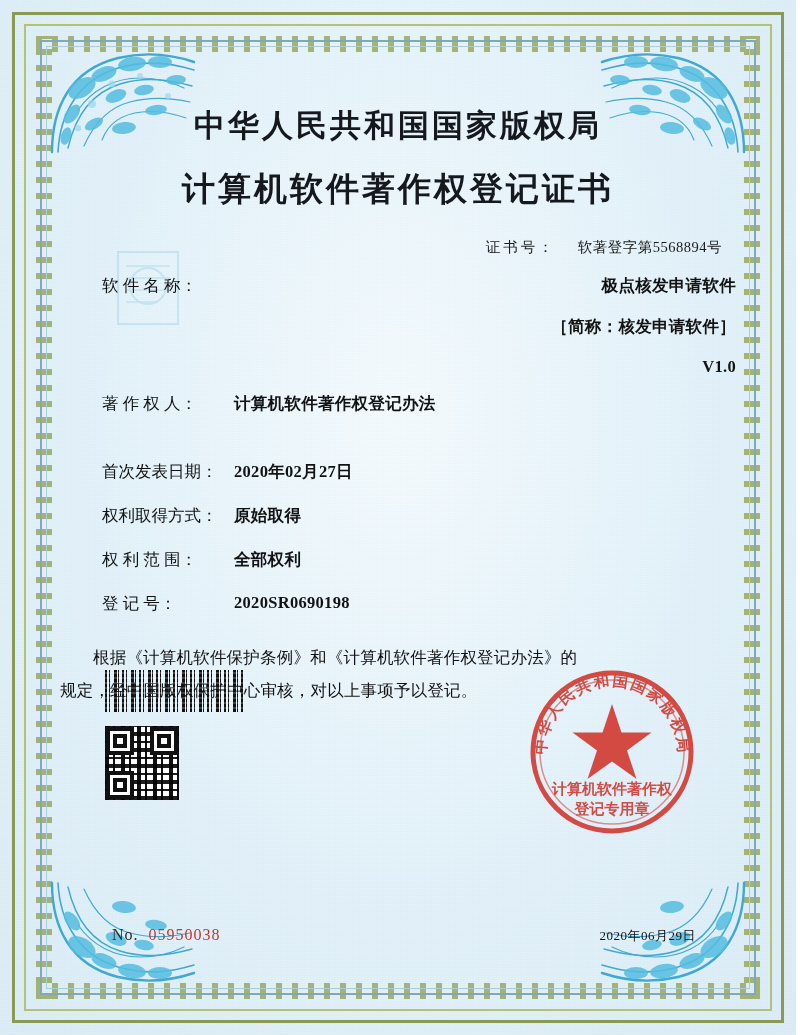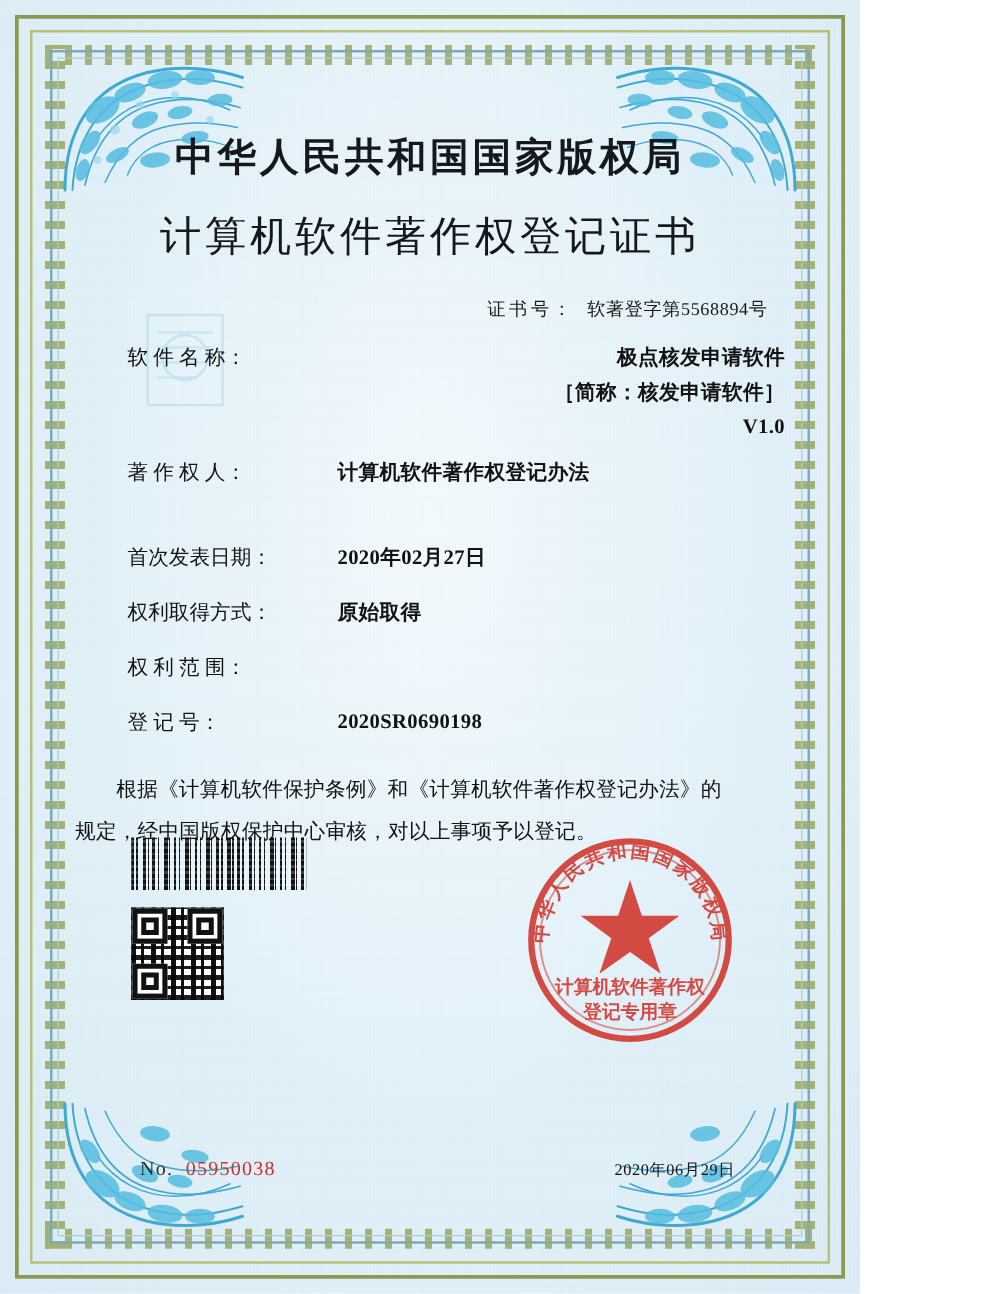--- a/index.html
+++ b/index.html
@@ -10,21 +10,21 @@
   body {
     width: 800px;
     height: 1035px;
     font-family: "Liberation Serif", "DejaVu Serif", serif;
     overflow: hidden;
   }
 
   
   .certificate {
     position: relative;
-    width: 688px;
+    width: 796px;
     height: 1035px;
     background: #e9f5fb;
     background-image:
       radial-gradient(ellipse at 50% 40%, #f4fbfe 0%, #e3f2fa 55%, #dcedf7 100%);
     box-sizing: border-box;
     overflow: hidden;
   }
 
   
   .grain {
@@ -116,61 +116,60 @@
     letter-spacing: 3px;
     color: #15181c;
     font-weight: 700;
     font-family: "Liberation Serif", "DejaVu Serif", serif;
   }
   .title-sub {
     text-align: center;
     font-size: 33px;
     letter-spacing: 3px;
     color: #15181c;
-    font-weight: 400;
+    font-weight: 700;
     margin-top: 20px;
     font-family: "Liberation Serif", "DejaVu Serif", serif;
   }
 
   .cert-no {
     margin-top: 26px;
     text-align: right;
     padding-right: 14px;
     font-size: 14.5px;
     color: #1a1a1a;
     letter-spacing: .5px;
   }
   .cert-no .label { letter-spacing: 3px; }
-  .cert-no .value { margin-left: 10px; }
+  .cert-no .value { margin-left: 22px; }
 
   .fields {
     margin-top: 18px;
     padding-left: 42px;
   }
   .field-row {
     display: flex;
     align-items: flex-start;
     margin-bottom: 16px;
     font-size: 16.5px;
     color: #121212;
-    gap: 36px;
   }
   .field-label {
     width: 132px;
     flex: 0 0 132px;
     letter-spacing: 0px;
     white-space: nowrap;
   }
   .field-value {
     flex: 1;
     font-weight: 700;
     letter-spacing: .3px;
   }
   .field-value .line { display: block; text-align: right; }
-  .field-value .line + .line { margin-top: 6px; }
+  .field-value .line + .line { margin-top: 19px; }
 
   .gap { height: 30px; }
 
   .field-row.dated { margin-bottom: 22px; }
 
   .statement {
     margin-top: 26px;
     font-size: 16.5px;
     line-height: 2.0;
     color: #111;
@@ -416,20 +415,21 @@
         <div class="field-value">2020年02月27日</div>
       </div>
 
       <div class="field-row dated">
         <div class="field-label">权利取得方式：</div>
         <div class="field-value">原始取得</div>
       </div>
 
       <div class="field-row dated">
         <div class="field-label">权 利 范 围：</div>
+        <div class="field-value">全部权利</div>
       </div>
 
       <div class="field-row dated">
         <div class="field-label">登 记 号：</div>
         <div class="field-value">2020SR0690198</div>
       </div>
 
     </div>
 
     <div class="statement">

